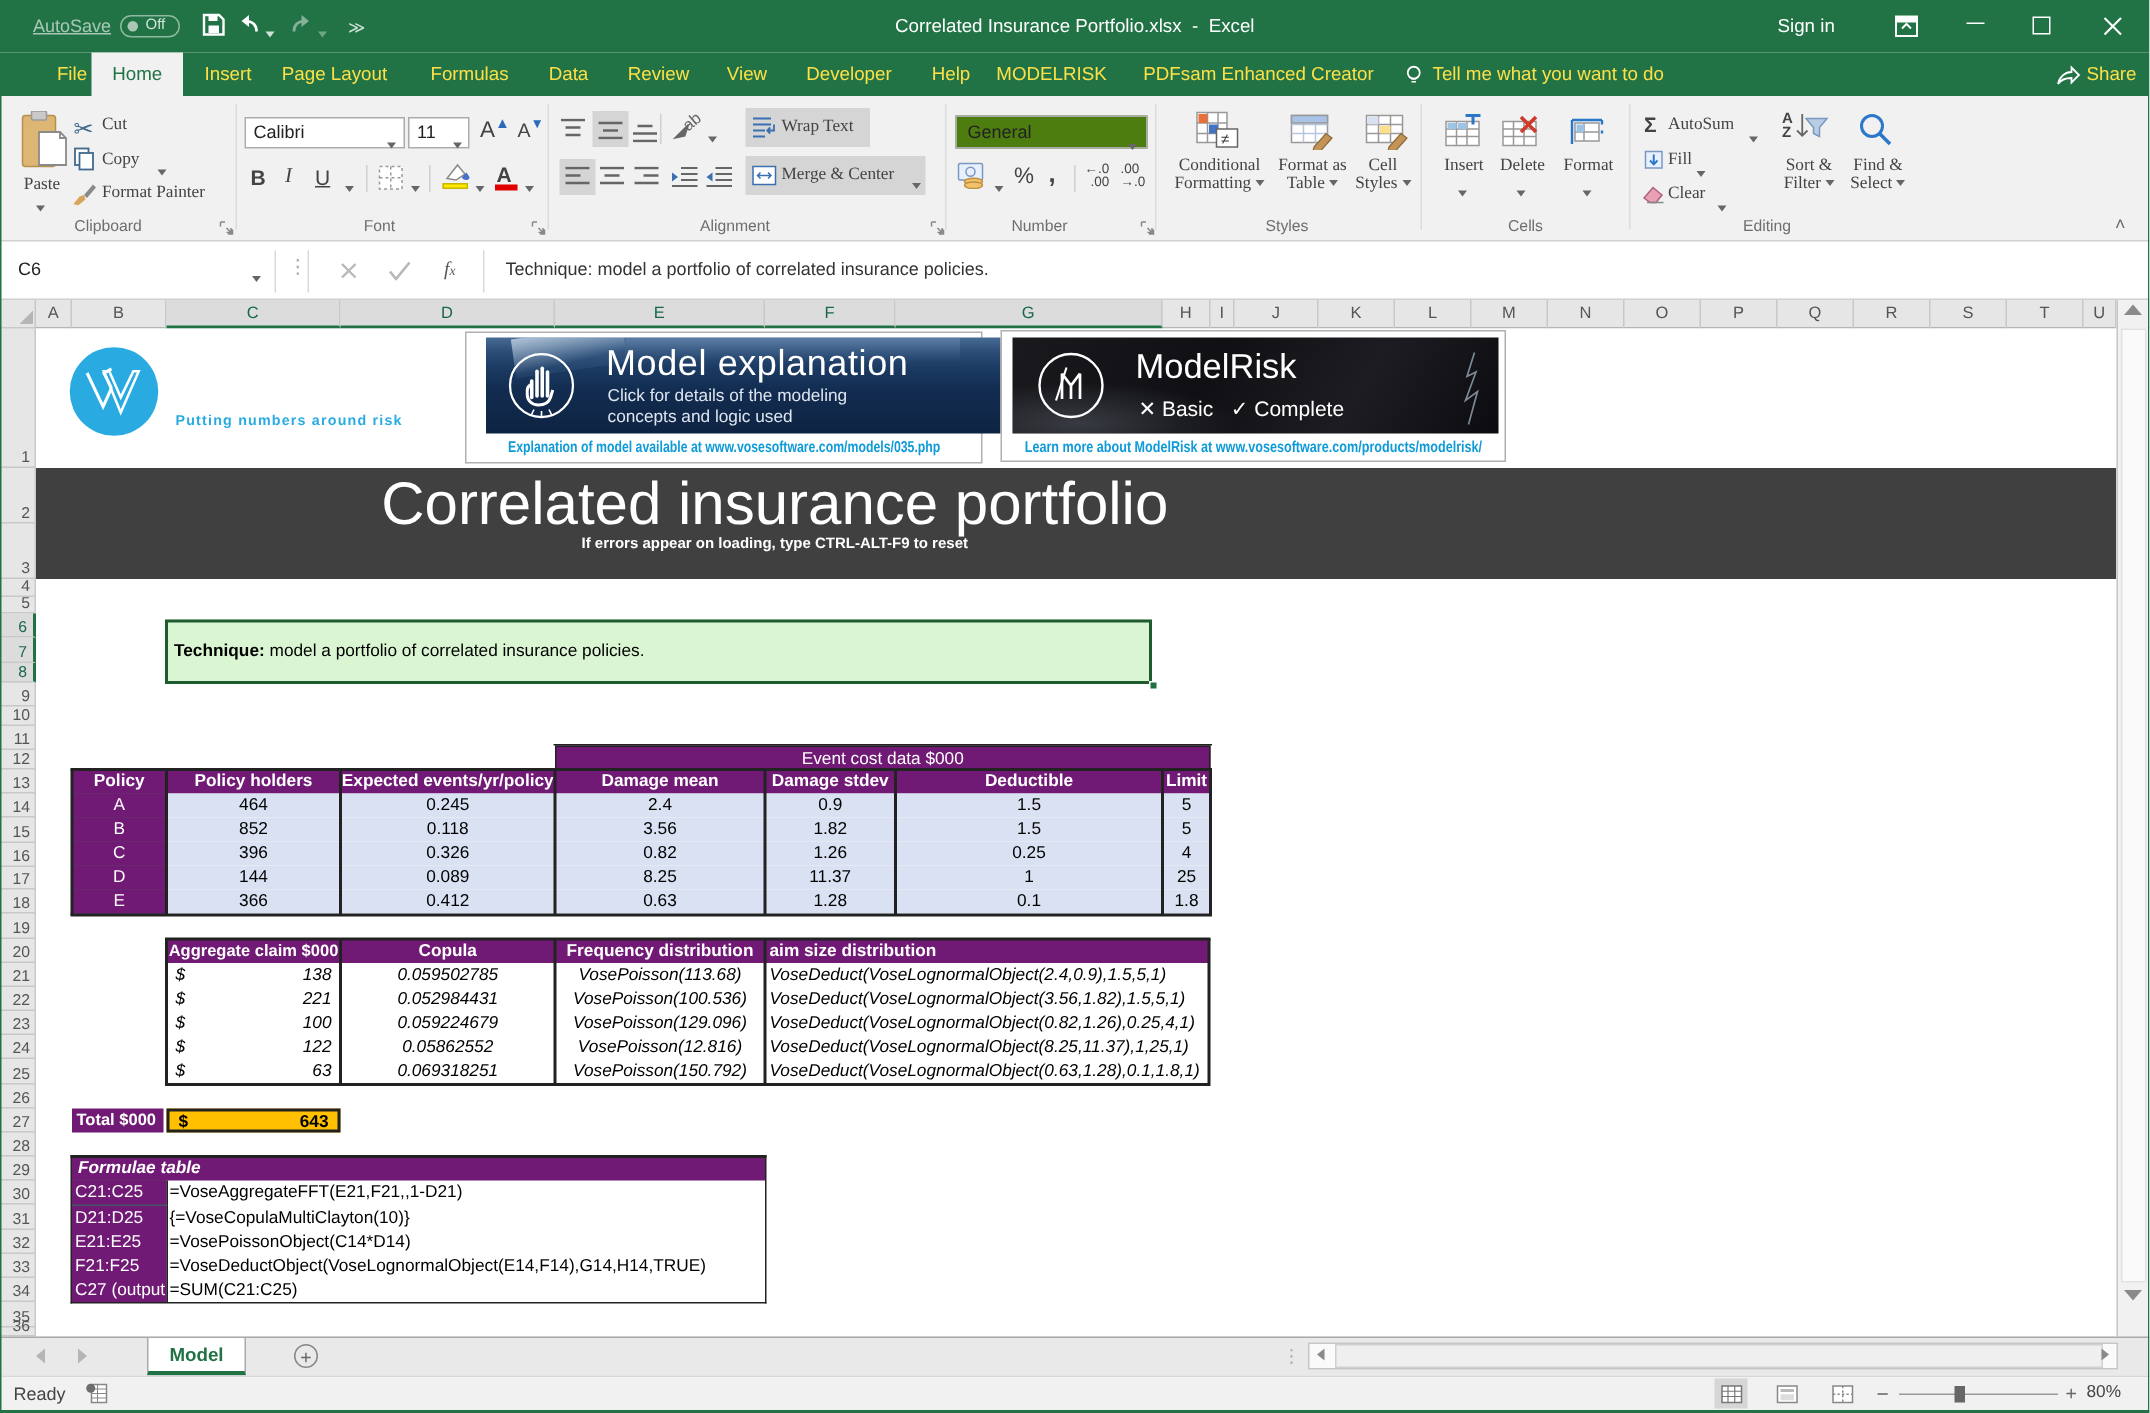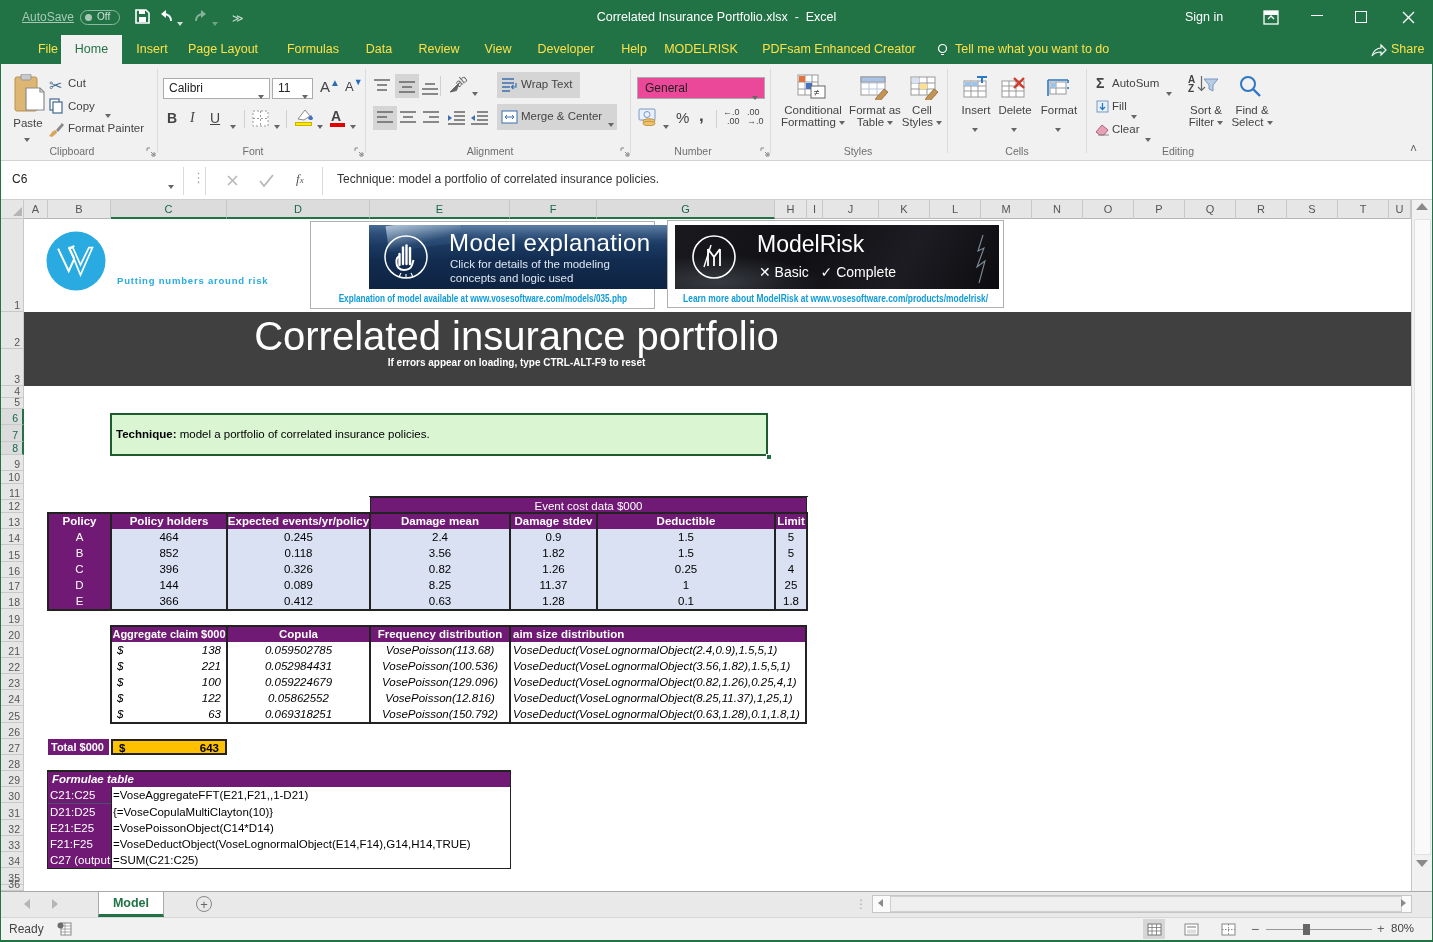--- a/index.html
+++ b/index.html
@@ -7,21 +7,21 @@
   body { font-family:"Liberation Sans", sans-serif; position:relative; background:#fff; }
   .abs { position:absolute; }
   
   #titlebar { left:0; top:0; width:1433px; height:35px; background:#217346; color:#fff; }
   #tabrow { left:0; top:35px; width:1433px; height:29px; background:#217346; }
   .tab { position:absolute; top:0; height:29px; line-height:29px; color:#fde047; font-size:12.5px; text-align:center; }
   #ribbon { left:0; top:64px; width:1433px; height:97px; background:#f1f1f1; border-bottom:1px solid #d2d2d2; }
   .gdiv { position:absolute; top:5px; height:84px; width:1px; background:#dcdcdc; }
   .glabel { position:absolute; top:81px; font-size:10.5px; color:#6e6e6e; text-align:center; }
   .launch { position:absolute; top:83px; width:10px; height:10px; }
-  .btxt { font-size:11.5px; color:#444; white-space:nowrap; }
+  .btxt { font-size:11.5px; color:#444; white-space:nowrap;font-family:Liberation Serif, serif; }
   .hl { background:#d5d5d5; }
   .arrow-down { display:inline-block; width:0; height:0; border-left:3.5px solid transparent; border-right:3.5px solid transparent; border-top:4px solid #666; vertical-align:middle; }
   
   #formulabar { left:0; top:162px; width:1433px; height:38px; background:#fff; border-bottom:1px solid #cfcfcf; }
   
   #colhdr { left:0; top:200px; width:1433px; height:19px; background:#e6e6e6; border-bottom:1px solid #b5b5b5; }
   .colcell { position:absolute; top:0; height:19px; line-height:19px; font-size:11px; color:#555; text-align:center; line-height:18px; border-right:1px solid #c8c8c8; }
   .colsel { background:#dcdcdc; color:#17684a; border-bottom:2px solid #217346; }
   #rowhdr { left:0; top:219px; width:24px; height:672px; background:#e6e6e6; border-right:1px solid #c8c8c8; }
   .rowcell { position:absolute; left:0; width:24px; font-size:10.5px; color:#555; border-bottom:1px solid #c8c8c8; display:flex; align-items:flex-end; justify-content:flex-end; padding-right:4px; }
@@ -205,21 +205,21 @@
       </svg>
     <div class="abs btxt" style="left:521px;top:46px;">Merge &amp; Center</div>
     <div class="abs" style="left:608px;top:51px;"><span class="arrow-down"></span></div>
   </div>
   <div class="glabel" style="left:452px;width:76px;">Alignment</div>
   <svg class="launch" style="left:620px;" width="10" height="10" viewBox="0 0 10 10">
       <path d="M1 1h3M1 1v3M9 6v3h-3M5 5l3 3M8 5v3h-3" stroke="#888" stroke-width="1" fill="none"></path>
     </svg>
   <div class="gdiv" style="left:630px;"></div>
 
-  <div class="abs" style="left:637px;top:13px;width:128px;height:22px;background:#ec4899;border:1px solid #ababab;font-size:12px;color:#222;line-height:20px;padding-left:7px;">General<span class="abs" style="right:6px;top:9px;"><span class="arrow-down"></span></span></div>
+  <div class="abs" style="left:637px;top:13px;width:128px;height:22px;background:#4d7c0f;border:1px solid #ababab;font-size:12px;color:#222;line-height:20px;padding-left:7px;">General<span class="abs" style="right:6px;top:9px;"><span class="arrow-down"></span></span></div>
   <svg class="abs" style="left:638px;top:44px;" width="22" height="18" viewBox="0 0 22 18">
       <rect x="1" y="1" width="16" height="11" rx="1" fill="#e8f0fe" stroke="#7a98c0"></rect>
       <circle cx="9" cy="6.5" r="3" fill="none" stroke="#7a98c0"></circle>
       <ellipse cx="11" cy="13" rx="6" ry="2.2" fill="#f0c26a" stroke="#c09040"></ellipse>
       <ellipse cx="11" cy="15.5" rx="6" ry="2.2" fill="#f0c26a" stroke="#c09040"></ellipse>
     </svg>
   <div class="abs" style="left:663px;top:53px;"><span class="arrow-down"></span></div>
   <div class="abs" style="left:676px;top:45px;font-size:15px;color:#444;">%</div>
   <div class="abs" style="left:699px;top:42px;font-size:17px;font-weight:bold;color:#444;">,</div>
   <div class="abs" style="left:716px;top:46px;height:18px;width:1px;background:#d0d0d0;"></div>
@@ -408,21 +408,21 @@
   <svg class="abs" style="left:22px;top:12px;" width="60" height="60" viewBox="0 0 60 60">
 <circle cx="30" cy="30" r="29.5" fill="#29abe2"></circle>
 <g transform="translate(30,30) scale(1.12) translate(-30,-30)">
         <path d="M14 19l9.5 20 5-11" fill="none" stroke="#fff" stroke-width="1.8"></path>
 <path d="M28.5 28l-4.5-9 4.5-2.5" fill="none" stroke="#fff" stroke-width="1.8"></path>
 <path d="M24 18h3.2l6.8 15.5L41.5 18h3.2L34 42.5z" fill="none" stroke="#fff" stroke-width="1.5"></path>
       </g>
 </svg>
   <div class="abs" style="left:93px;top:56px;font-size:9.5px;color:#29abe2;letter-spacing:0.8px;font-weight:bold;white-space:nowrap;">Putting numbers around risk</div>
   <div class="abs" style="left:286px;top:2px;width:345px;height:88px;background:#fff;border:1px solid #b0b0b0;"></div>
-  <div class="abs" style="left:300px;top:6px;width:358px;height:64px;background:linear-gradient(180deg,#486c94 0%,#2c4e78 14%,#1b3a62 32%,#122c50 55%,#0e2342 100%);overflow:hidden;margin-left:45px;">
+  <div class="abs" style="left:300px;top:6px;width:358px;height:64px;background:linear-gradient(180deg,#486c94 0%,#2c4e78 14%,#1b3a62 32%,#122c50 55%,#0e2342 100%);overflow:hidden;">
 <div class="abs" style="left:18px;top:-4px;width:75px;height:26px;background:linear-gradient(175deg,rgba(200,215,230,.8),rgba(90,130,170,.15) 75%);transform:rotate(-8deg);"></div>
 <div class="abs" style="left:93px;top:-6px;width:223px;height:22px;background:linear-gradient(180deg,rgba(130,160,195,.5),rgba(40,70,110,.05));"></div>
 <svg class="abs" style="left:14px;top:9px;" width="46" height="46" viewBox="0 0 46 46">
         <circle cx="23" cy="23" r="21" fill="none" stroke="#fff" stroke-width="1.5"></circle>
         <g stroke="#fff" fill="none" stroke-width="2.4" stroke-linecap="round">
           <path d="M16.5 31V20"></path>
           <path d="M20 30V13.5"></path>
           <path d="M23.5 30V11.5"></path>
           <path d="M27 30V14"></path>
         </g>

